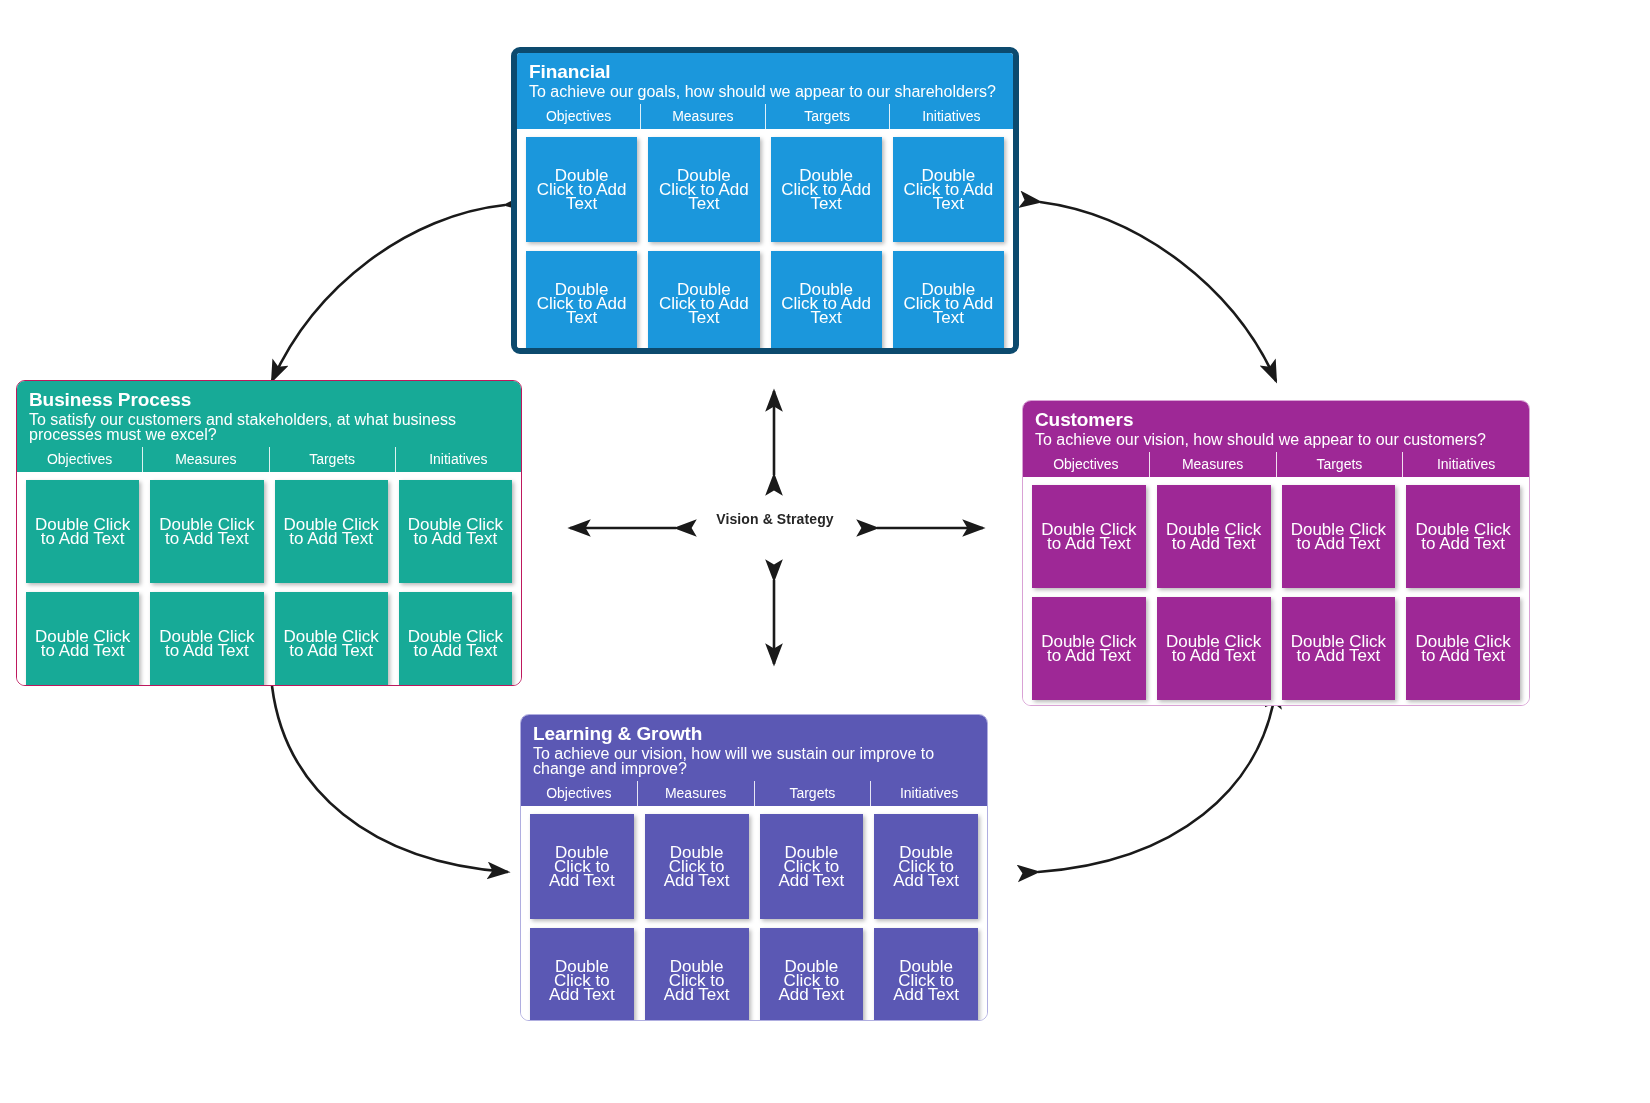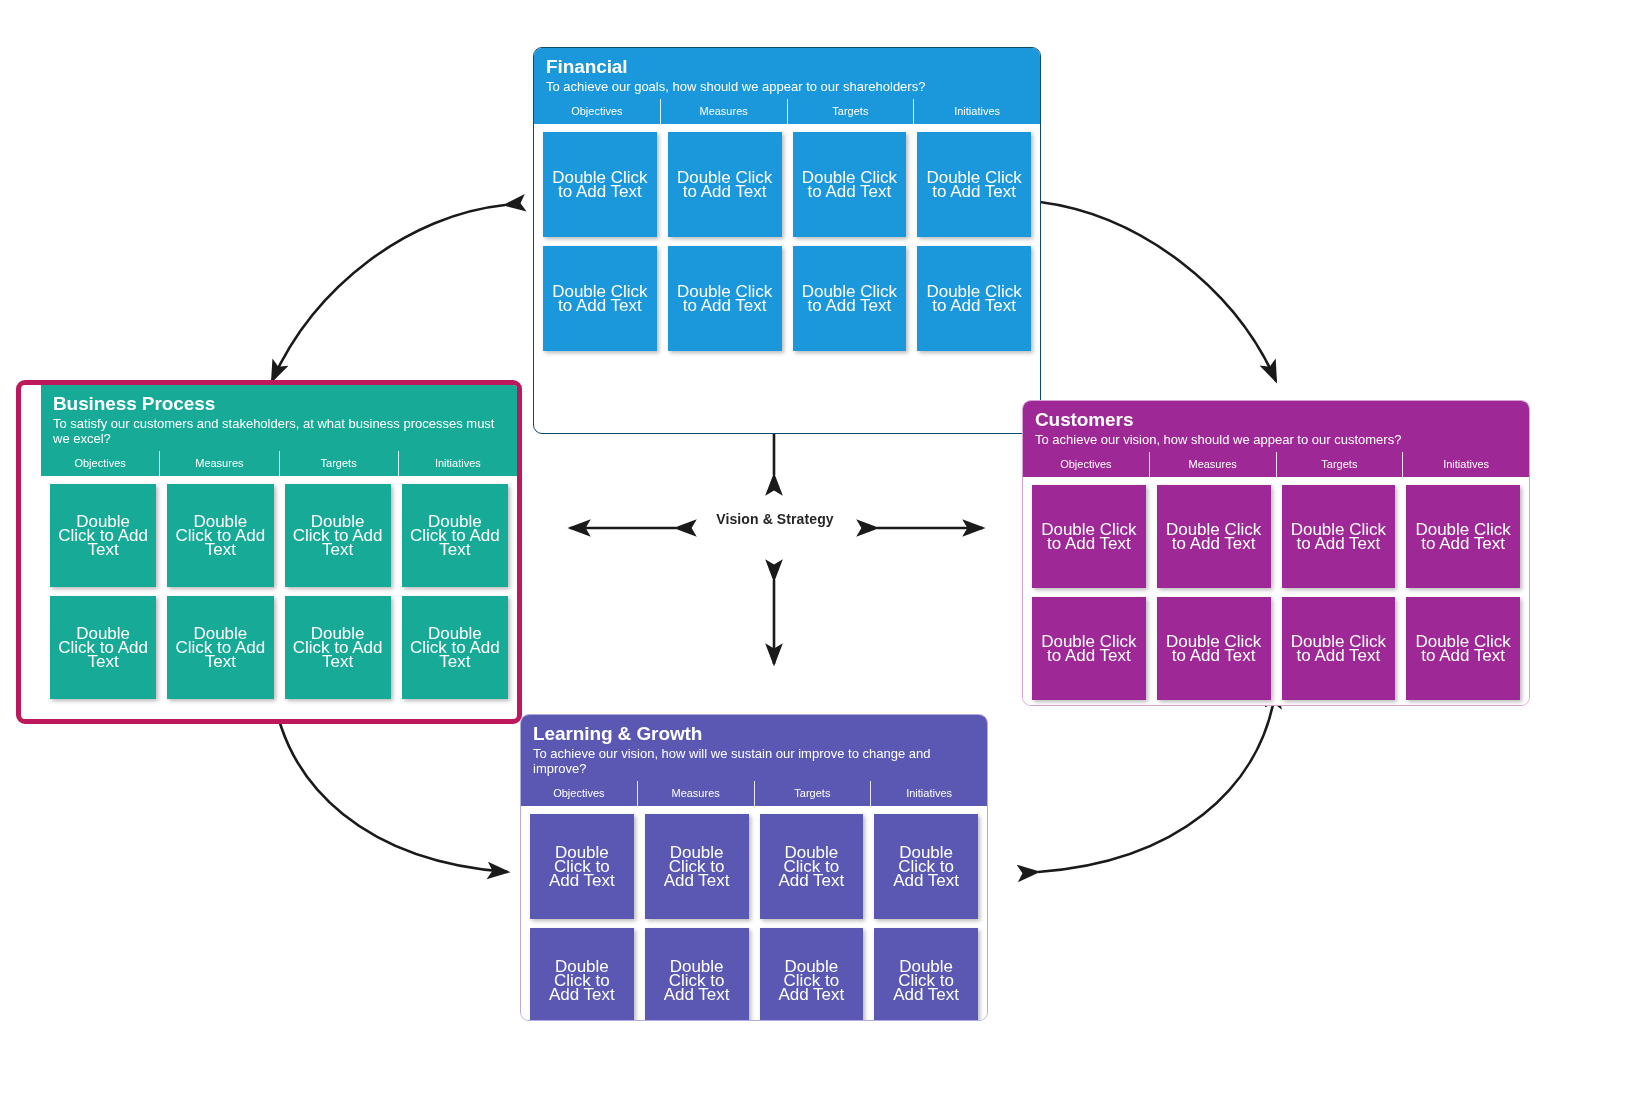--- a/index.html
+++ b/index.html
@@ -40,33 +40,33 @@
     padding: 8px 12px 5px 12px;
     color: #ffffff;
   }
   .panel-title {
     font-size: 19px;
     font-weight: bold;
     line-height: 22px;
     letter-spacing: -0.1px;
   }
   .panel-subtitle {
-    font-size: 13px;
+    font-size: 16px;
     line-height: 15px;
     font-weight: normal;
     margin-top: 1px;
   }
   .col-head-row {
     display: flex;
     color: #ffffff;
   }
   .col-head {
     flex: 1 1 0;
     text-align: center;
-    font-size: 11px;
+    font-size: 14px;
     line-height: 16px;
     padding: 4px 0 5px 0;
     border-left: 1px solid rgba(255,255,255,0.85);
   }
   .col-head:first-child {
     border-left: none;
   }
   .grid-body {
     padding: 8px 9px 10px 9px;
     display: flex;
@@ -87,38 +87,37 @@
     color: #ffffff;
     font-size: 17px;
     line-height: 14px;
     padding: 4px 8px;
     box-sizing: border-box;
     box-shadow: 2px 2px 4px rgba(0,0,0,0.28);
   }
 
   
   #panel-financial {
-    left: 533px;
+    left: 511px;
     top: 47px;
     width: 508px;
-    height: 387px;
-    border: 1px solid #0c4a6e;
+    height: 307px;
+    border: 6px solid #0c4a6e;
   }
   #panel-financial .panel-header,
   #panel-financial .col-head-row { background: #1b97dc; }
   #panel-financial .cell { background: #1b97dc; height: 105px; }
 
   
   #panel-business {
     left: 16px;
     top: 380px;
     width: 506px;
-    height: 344px;
-    border: 5px solid #be185d;
-    padding-left: 20px;
+    height: 306px;
+    border: 1px solid #be185d;
   }
   #panel-business .panel-header,
   #panel-business .col-head-row { background: #17aa97; }
   #panel-business .cell { background: #17aa97; height: 103px; }
 
   
   #panel-customers {
     left: 1022px;
     top: 400px;
     width: 508px;

